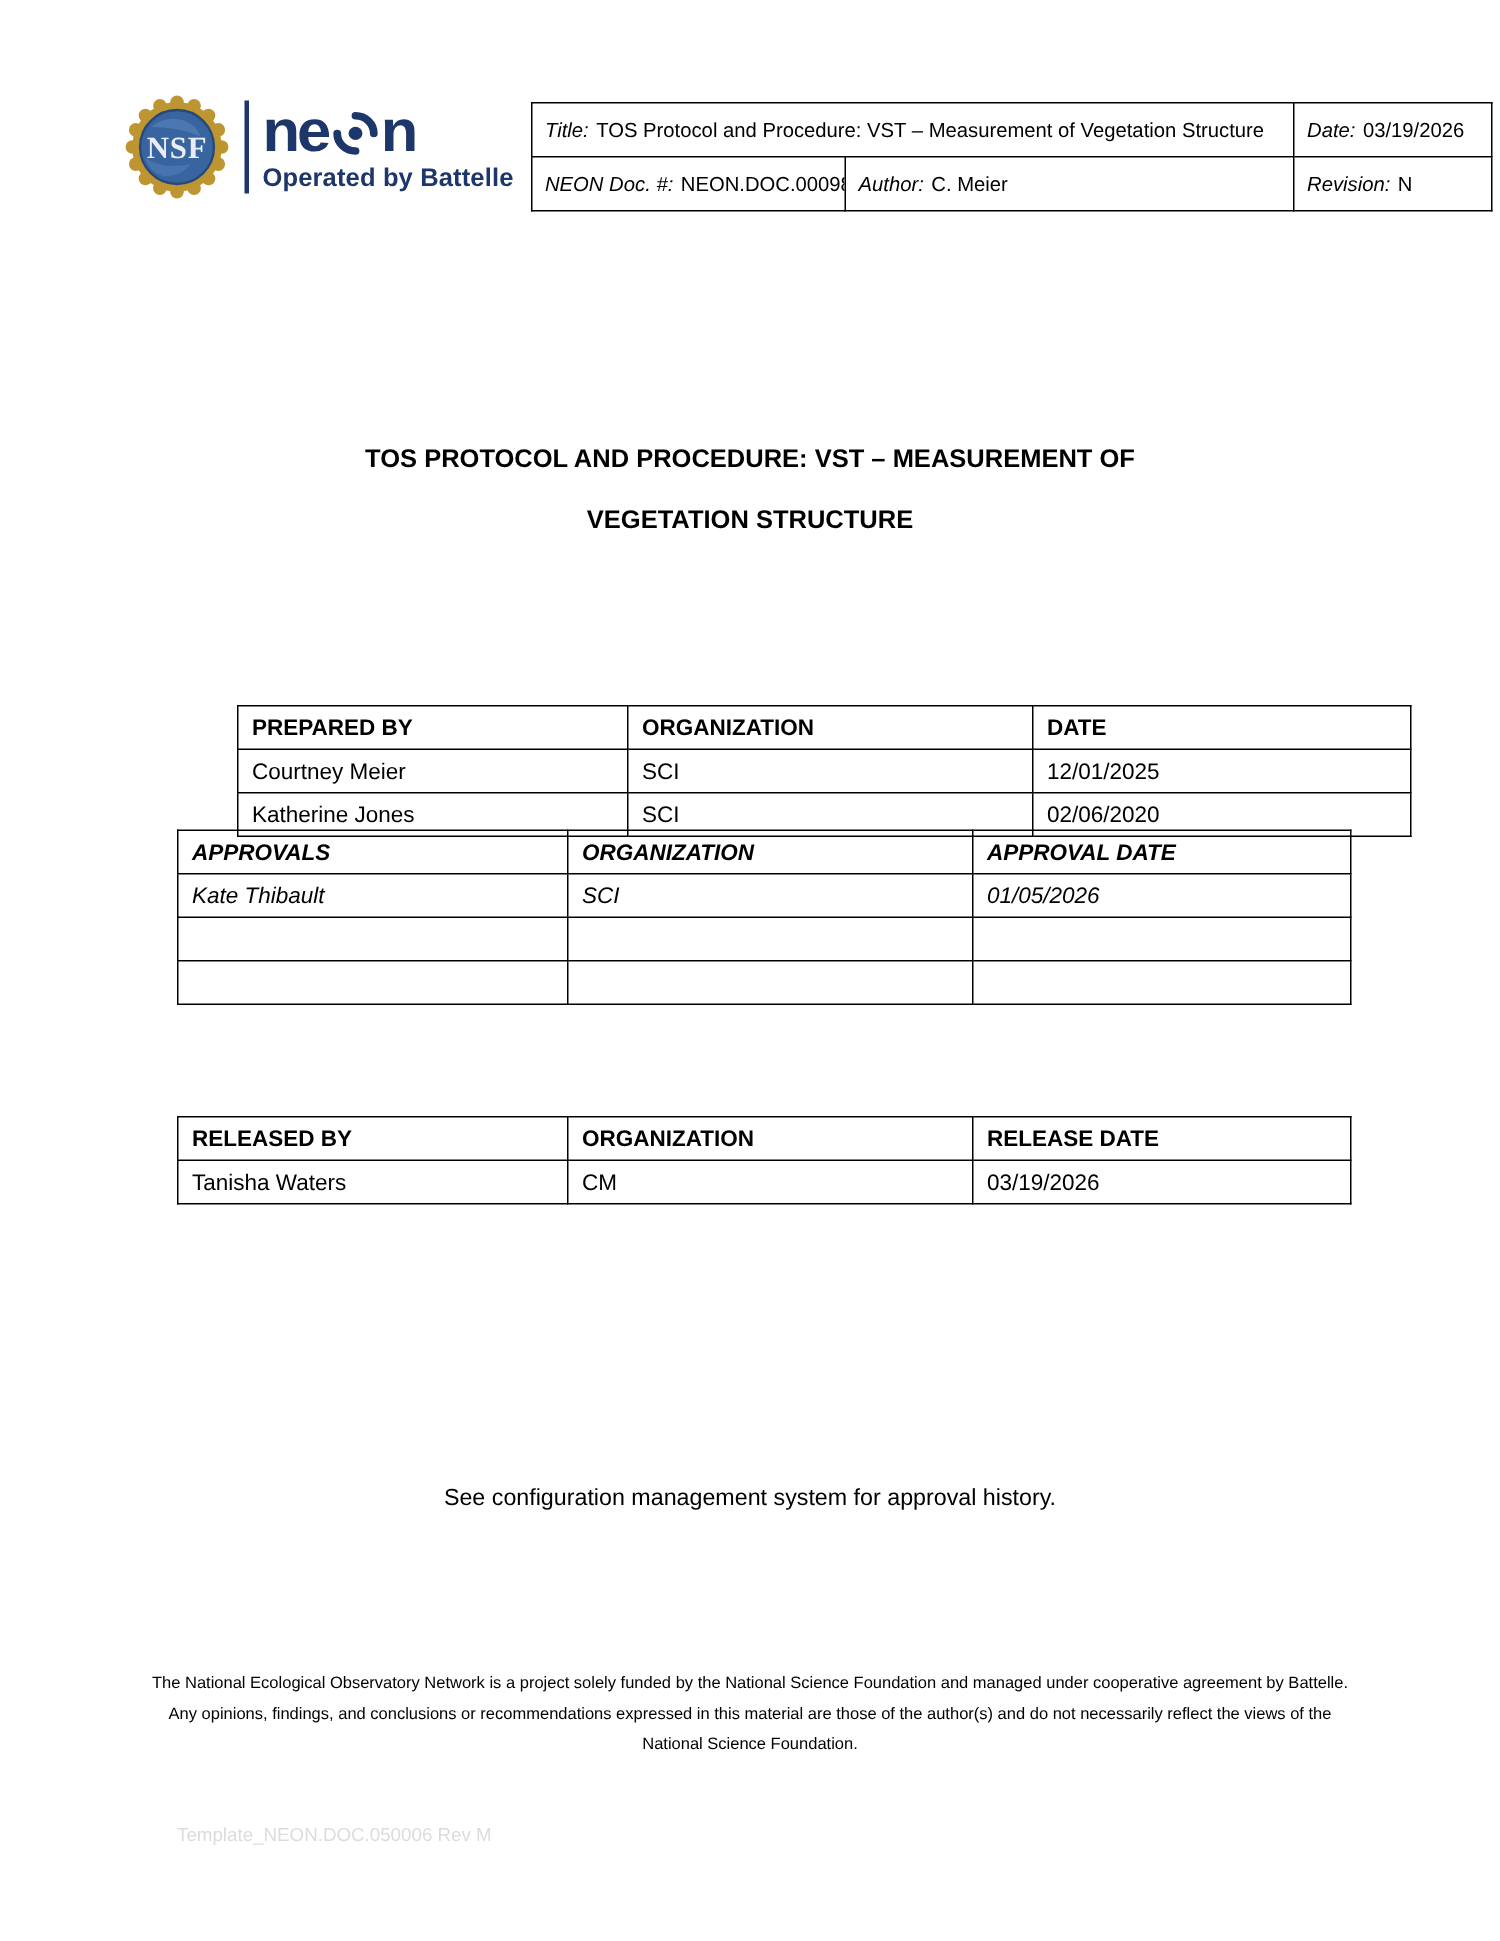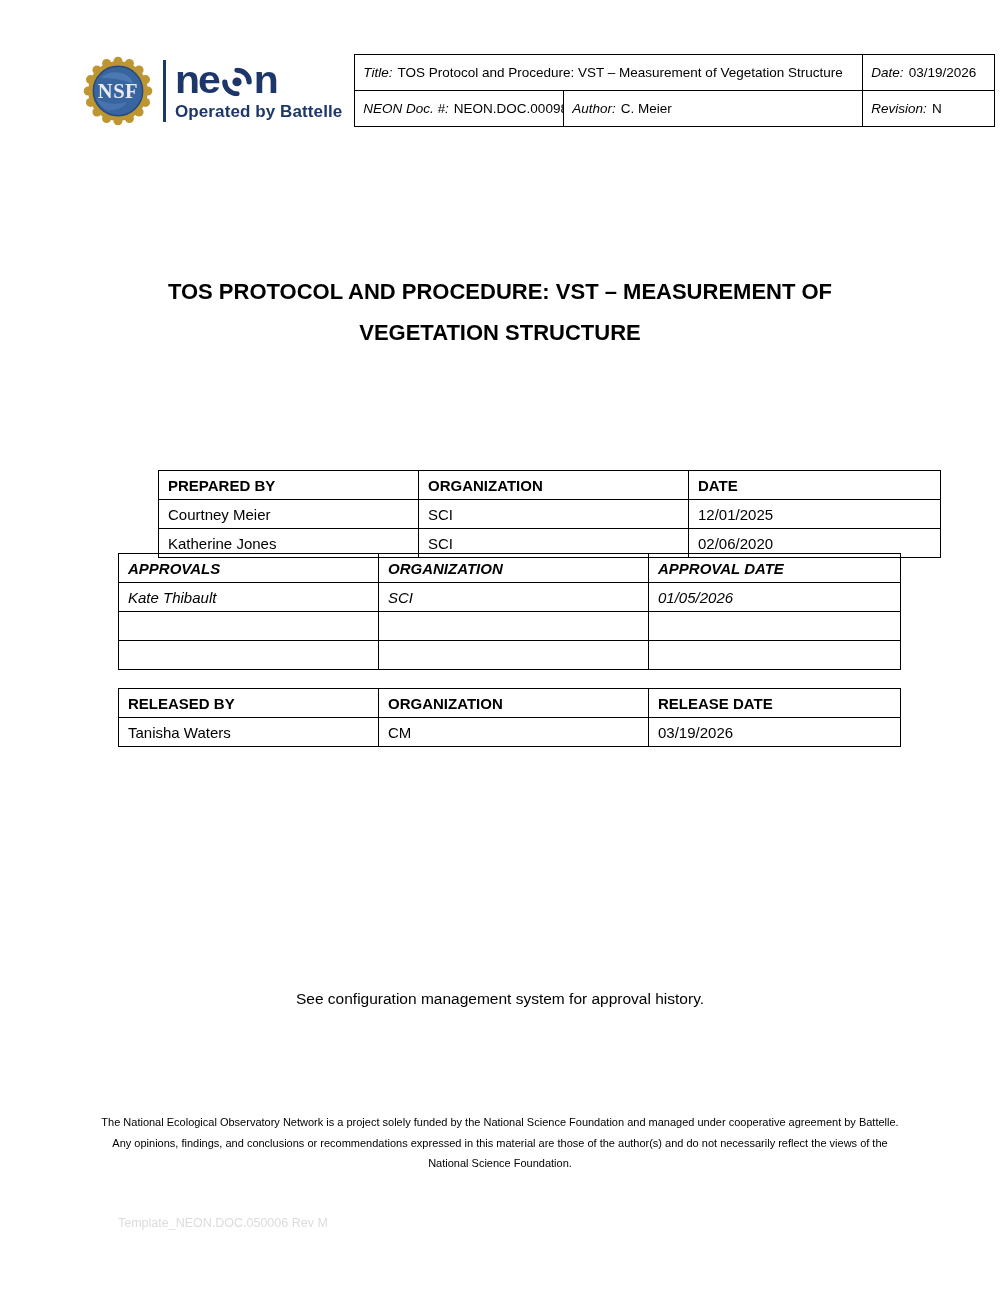--- a/index.html
+++ b/index.html
@@ -32,51 +32,51 @@
     transform:scaleY(0.96);
   }
   .neon-swirl { margin:2px 2px 0 3px; }
   .neon-tagline {
     font-size:17px; font-weight:bold; color:#1e376b;
     white-space:nowrap; margin-top:1px; letter-spacing:0.1px;
   }
 
   .header-table {
     border-collapse:collapse; width:640px;
-    font-size:13.5px; table-layout:fixed;
+    font-size:13.5px; table-layout:fixed;margin-top:14px;
   }
   .header-table td {
     border:1.5px solid #000; height:36px;
     padding:0 8px; vertical-align:middle;
     overflow:hidden; white-space:nowrap;
   }
   .lbl { font-style:italic; margin-right:5px; }
 
   
   .doc-title {
-    position:absolute; top:271px; left:0; width:100%;
+    position:absolute; top:285px; left:0; width:100%;
     text-align:center;
-    font-size:22px; font-weight:bold;
+    font-size:17px; font-weight:bold;
     line-height:41px; letter-spacing:0px;
   }
 
   
   .data-table {
     position:absolute; left:118px; width:782px;
     border-collapse:collapse; font-size:15px; table-layout:fixed;
   }
   .data-table td {
     border:1.5px solid #000; height:29px;
     padding:0 0 0 9px; vertical-align:middle;
     overflow:hidden; white-space:nowrap;
   }
   .data-table tr.hdr td { font-weight:bold; }
   .t-prepared { top:470px;margin-left:40px; }
   .t-approvals { top:553px;font-style:italic; }
-  .t-released { top:688px; }
+  .t-released { top:744px; }
 
   
   .notice {
     position:absolute; top:990px; left:0; width:100%;
     text-align:center; font-size:15.5px;
   }
   .disclaimer {
     position:absolute; top:1112px; left:0; width:100%;
     text-align:center; font-size:11px; line-height:20.5px;
   }

